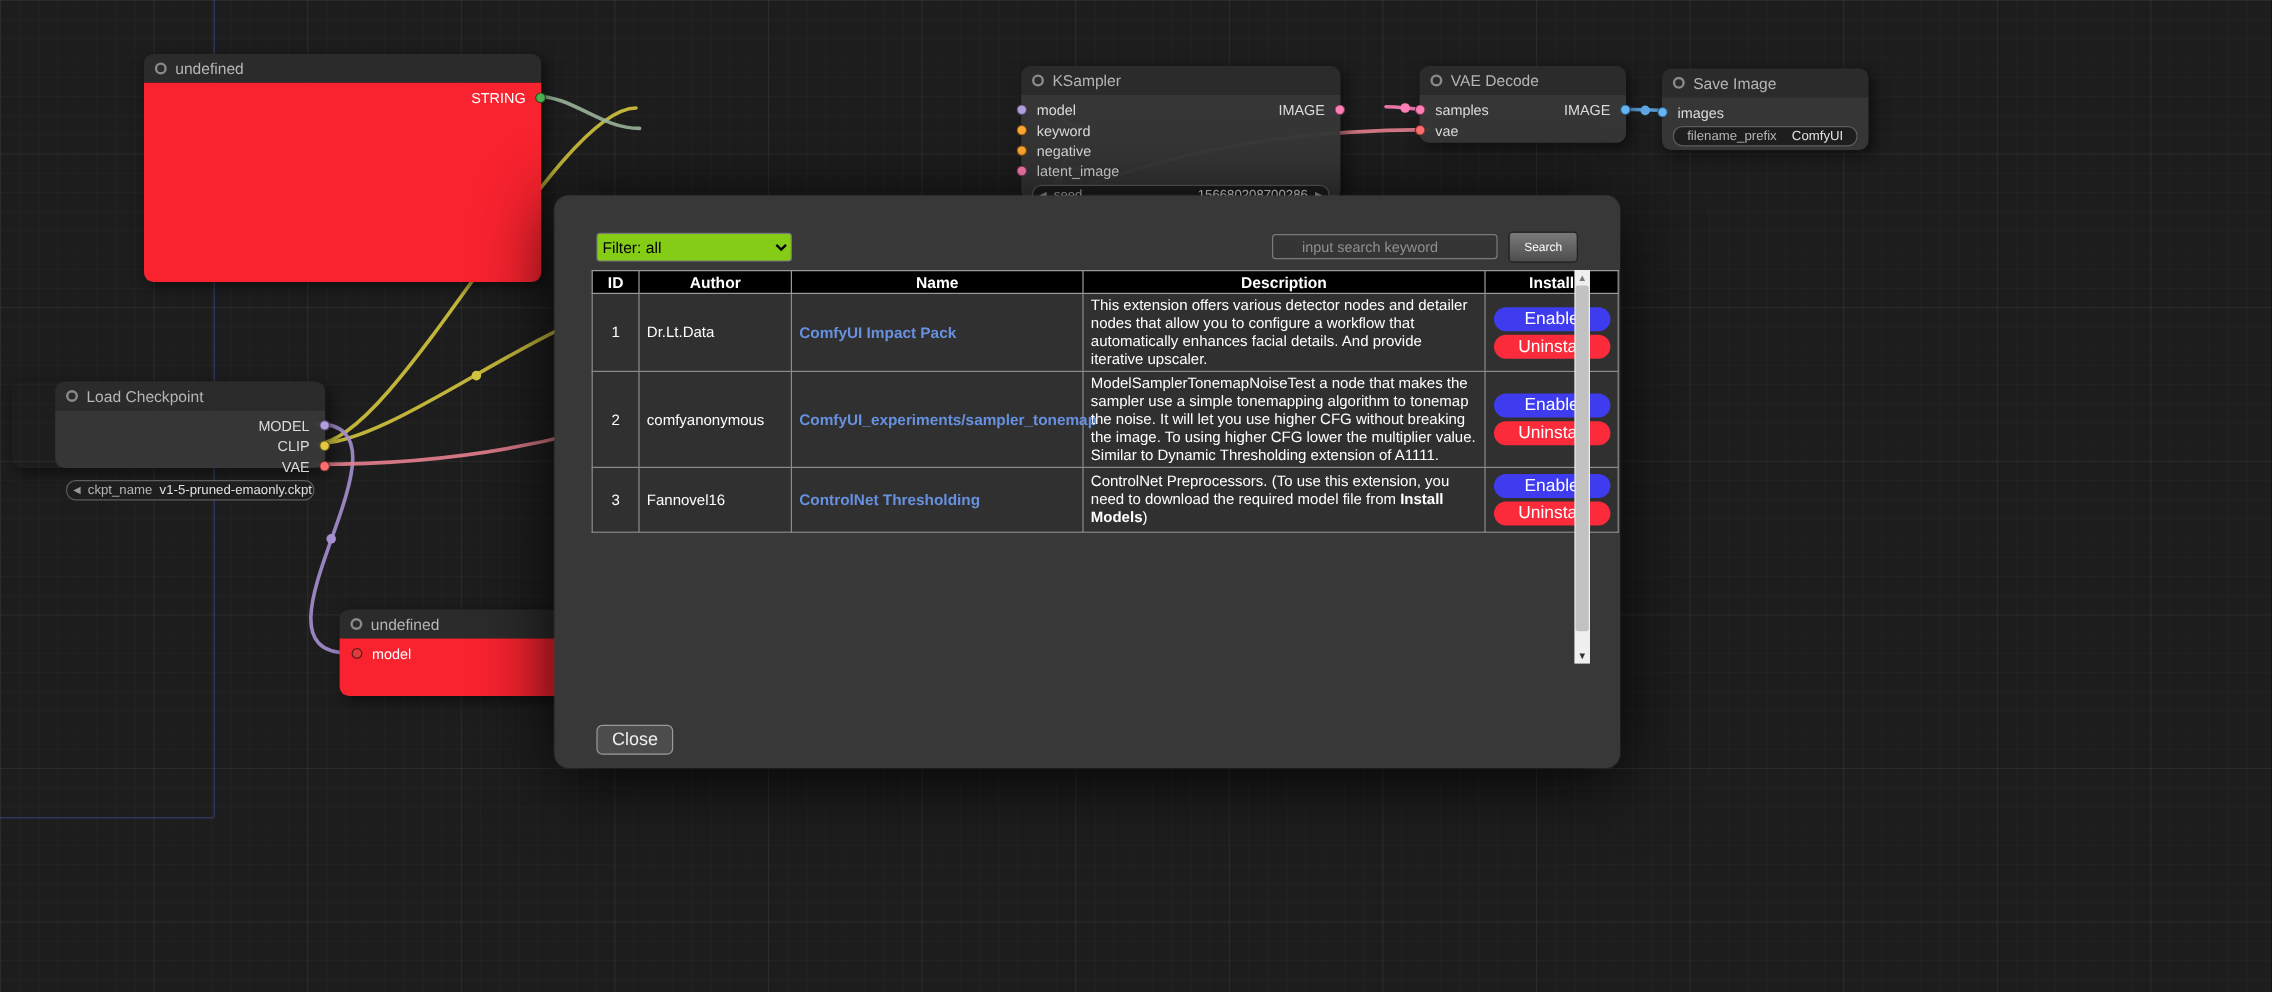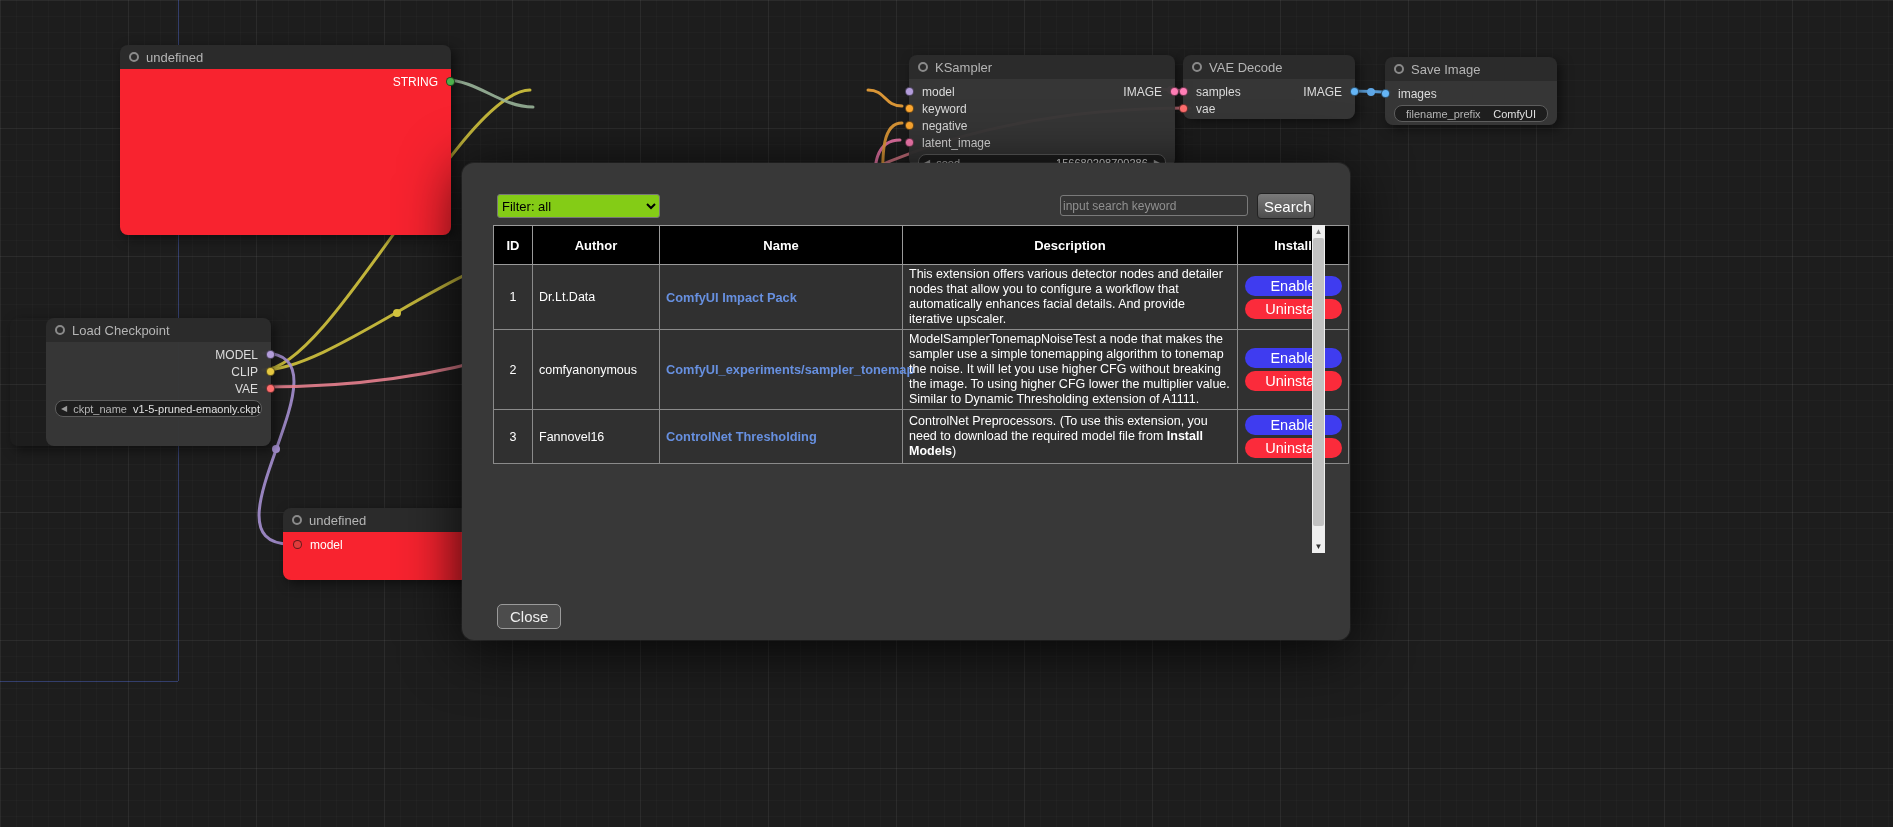--- a/index.html
+++ b/index.html
@@ -30,26 +30,26 @@
   .port-label.out{margin-left:auto;margin-right:13px;}
   .node.error .port-label{color:#ffffff;}
   .widget{margin:3px 9px 0;height:15px;background:#1e1e1e;border:1px solid #5d5d5d;border-radius:8px;display:flex;align-items:center;padding:0 5px;font-size:11px;color:#b5b5b5;white-space:nowrap;overflow:hidden;}
   .widget .arrow{font-size:8px;color:#999;cursor:pointer;}
   .widget .w-label{margin:0 6px;}
   .widget .w-value{margin-left:auto;color:#e0e0e0;margin-right:6px;}
   
   .modal{position:absolute;left:462px;top:163px;width:888px;height:477px;background:#383838;border-radius:12px;z-index:10;
     box-shadow:0 8px 60px rgba(0,0,0,0.85), 0 0 0 1px rgba(255,255,255,0.07);}
   .filter-select{position:absolute;left:35px;top:31px;width:163px;height:24px;font-size:13px;border-radius:3px;background:#84cc16;color:#000;border:1px solid #777;font-family:"Liberation Sans",sans-serif;}
-  .search-input{position:absolute;left:598px;top:32px;width:188px;height:21px;background:#353535;border:1px solid #7a7a7a;border-radius:3px;color:#ddd;font-size:12px;padding:0 2px;box-sizing:border-box;font-family:"Liberation Sans",sans-serif;}
+  .search-input{position:absolute;left:598px;top:32px;width:188px;height:21px;background:#353535;border:1px solid #7a7a7a;border-radius:3px;color:#ddd;font-size:12px;padding:0 24px;box-sizing:border-box;font-family:"Liberation Sans",sans-serif;}
   .search-input::placeholder{color:#909090;}
-  .search-btn{position:absolute;left:795px;top:30px;width:58px;height:26px;background:linear-gradient(#7a7a7a,#4d4d4d);border:1px solid #222;border-radius:4px;color:#fff;font-size:15px;cursor:pointer;font-family:"Liberation Sans",sans-serif;}
+  .search-btn{position:absolute;left:795px;top:30px;width:58px;height:26px;background:linear-gradient(#7a7a7a,#4d4d4d);border:1px solid #222;border-radius:4px;color:#fff;font-size:10px;cursor:pointer;font-family:"Liberation Sans",sans-serif;}
   .table-zone{position:absolute;left:31px;top:62px;width:832px;height:328px;}
   table.ext{border-collapse:collapse;table-layout:fixed;width:818px;color:#fff;}
-  table.ext th{background:#000;color:#fff;font-size:13px;font-weight:bold;border:1px solid #9a9a9a;height:16px;padding:11px 4px;}
+  table.ext th{background:#000;color:#fff;font-size:13px;font-weight:bold;border:1px solid #9a9a9a;height:16px;padding:1px 4px;}
   table.ext td{border:1px solid #8a8a8a;background:#303030;padding:2px 6px;font-size:12.5px;vertical-align:middle;}
   td.id-cell{text-align:center;}
   td.desc-cell{vertical-align:top;font-size:12px;line-height:15px;padding-top:3px;}
   a.pack-link{color:#6790e0;font-weight:bold;text-decoration:none;font-size:12.8px;cursor:pointer;}
   td.install-cell{text-align:center;padding:2px 3px;}
   .btn-install{display:block;width:97px;margin:3px auto;color:#fff;border:none;border-radius:10px;font-size:14.5px;padding:2px 0;cursor:pointer;font-family:"Liberation Sans",sans-serif;}
   .btn-enable{background:#3f3cf0;}
   .btn-uninstall{background:#fb2b3b;}
   .c0{width:30px}.c1{width:118px}.c2{width:234px}.c3{width:326px}.c4{width:102px}
   .scrollbar{position:absolute;left:819px;top:0;width:13px;height:328px;background:#efefef;}
@@ -87,21 +87,21 @@
         <span class="collapse-dot"></span>
         <span>undefined</span>
       </div>
       <div class="node-body">
         <div class="port-row">
           <span class="port-label out">STRING</span>
           <span class="port-dot out" style="background: rgb(76, 176, 76);"></span>
         </div>
       </div>
     </div>
-    <div class="node" style="left: 909px; top: 55px; width: 266px; height: 112px; text-align: center;">
+    <div class="node" style="left: 851px; top: 55px; width: 266px; height: 112px; text-align: center;">
       <div class="node-title">
         <span class="collapse-dot"></span>
         <span>KSampler</span>
       </div>
       <div class="node-body">
         <div class="port-row">
           <span class="port-dot in" style="background: rgb(179, 157, 219);"></span>
           <span class="port-label in">model</span>
           <span class="port-label out">IMAGE</span>
           <span class="port-dot out" style="background: rgb(255, 126, 182);"></span>
@@ -153,21 +153,21 @@
         <div class="port-row">
           <span class="port-dot in" style="background: rgb(100, 181, 246);"></span>
           <span class="port-label in">images</span>
         </div>
         <div class="widget">
           <span class="w-label">filename_prefix</span>
           <span class="w-value">ComfyUI</span>
         </div>
       </div>
     </div>
-    <div class="node" style="left: 10px; top: 318px; width: 261px; height: 128px; padding-left: 36px;">
+    <div class="node" style="left: 10px; top: 318px; width: 261px; height: 72px; padding-left: 36px;">
       <div class="node-title">
         <span class="collapse-dot"></span>
         <span>Load Checkpoint</span>
       </div>
       <div class="node-body">
         <div class="port-row">
           <span class="port-label out">MODEL</span>
           <span class="port-dot out" style="background: rgb(179, 157, 219);"></span>
         </div>
         <div class="port-row">

